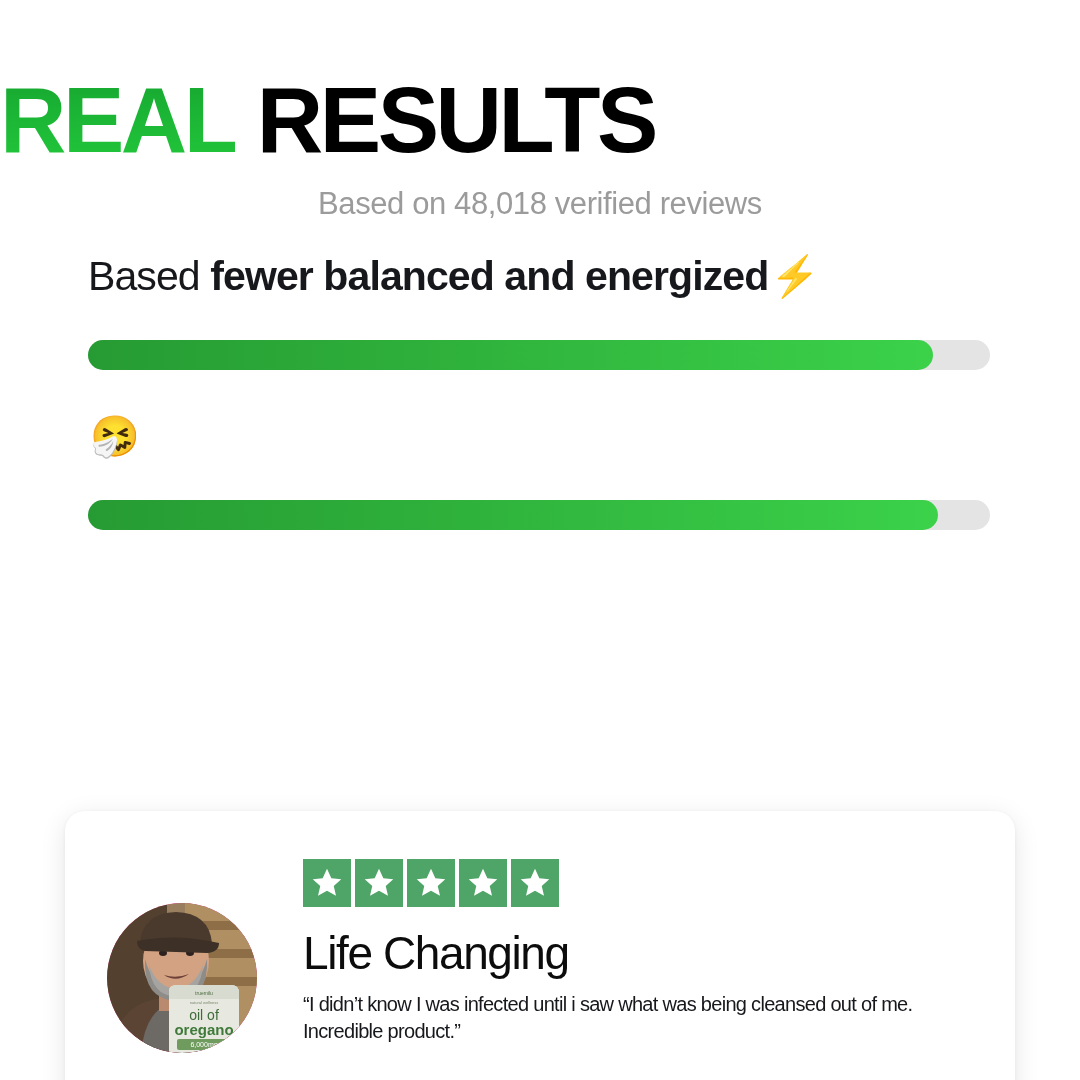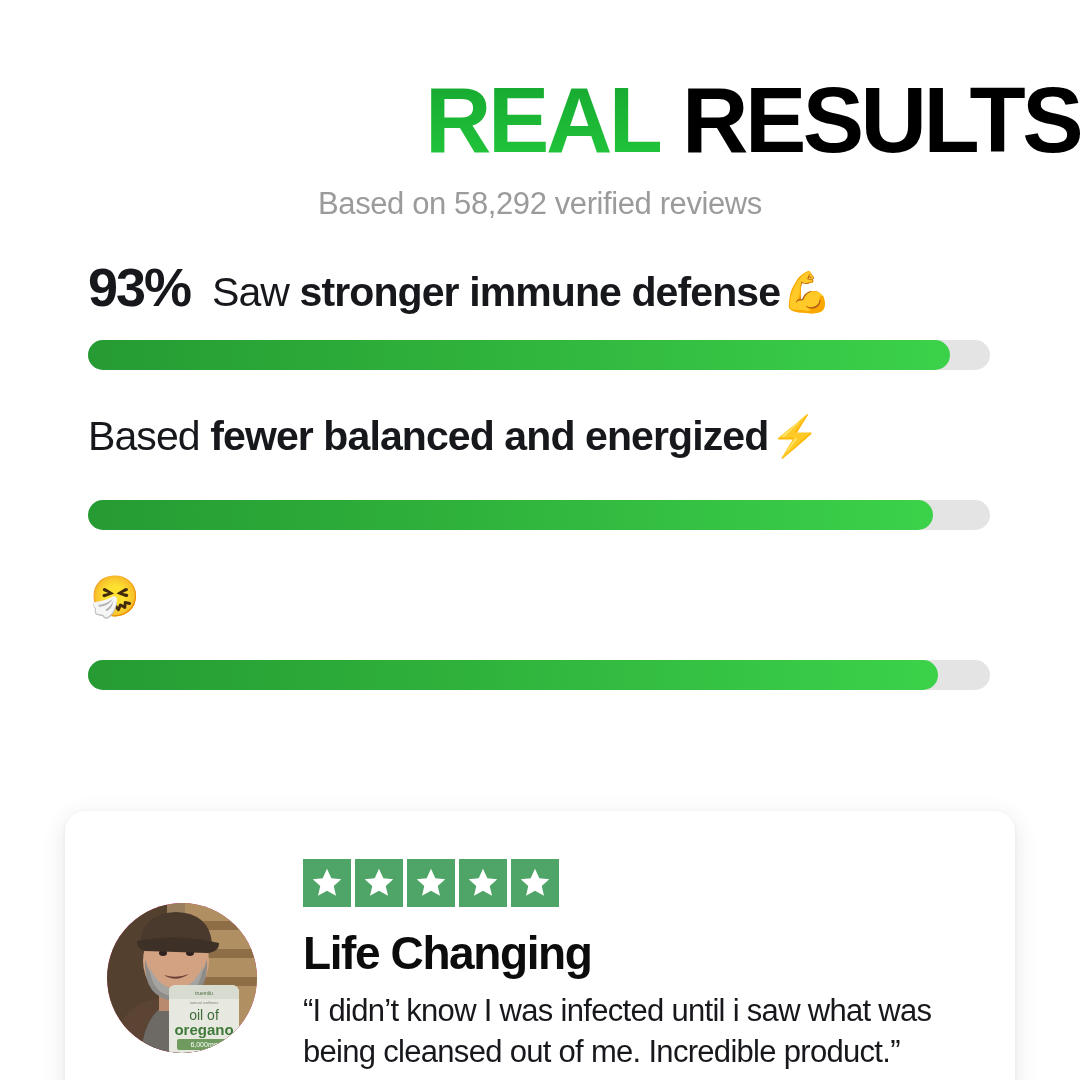--- a/index.html
+++ b/index.html
@@ -6,21 +6,21 @@
   html, body {
     width:1080px; height:1080px;
     background:#ffffff;
     font-family:"Liberation Sans", sans-serif;
     overflow:hidden;
   }
   .page { position:relative; width:1080px; height:1080px; background:#fff; }
 
   
   .headline {
-    text-align:right;
+    text-align:left;
     margin-top:74px;
     font-size:92px;
     font-weight:900;
     letter-spacing:-3.5px;
     line-height:1;
     color:#000;
     white-space:nowrap;
   }
   .headline .hl-green {
     background-image:linear-gradient(180deg,#15a52f 0%,#23c93c 100%);
@@ -122,59 +122,49 @@
   .star-box {
     width:48px; height:48px;
     background:#4fa567;
     display:flex; align-items:center; justify-content:center;
   }
   .star-box svg { width:36px; height:36px; display:block; }
 
   .review-title {
     margin-top:22px;
     font-size:46px;
-    font-weight:700;
+    font-weight:400;
     color:#0c0c0c;
     letter-spacing:-1.4px;
     line-height:1.05;
   }
   .review-quote {
     margin-top:14px;
-    font-size:31px;
+    font-size:20px;
     font-weight:500;
     color:#16181c;
     letter-spacing:-0.7px;
     line-height:1.32;
     max-width:650px;
   }
 </style>
 </head>
 <body>
 
 <div class="page">
 
   <h1 class="headline">
     <span class="hl-green">REAL</span>
     <span class="hl-dark">RESULTS</span>
   </h1>
 
-  <div class="subtitle">Based on 58,292 verified reviews</div>
+  <div class="subtitle">Based on 48,018 verified reviews</div>
 
   <div class="stats">
 
-    <div class="stat-row row1">
-      <div class="stat-line">
-        <span class="stat-pct">93%</span>
-        <span class="stat-text"><span>Saw </span><b>stronger immune defense</b></span>
-        <span class="stat-emoji">💪</span>
-      </div>
-      <div class="bar-track">
-        <div class="bar-fill" id="fill-0" style="width: 95.6%;"></div>
-      </div>
-    </div>
 
     <div class="stat-row row2">
       <div class="stat-line">
         <span class="stat-text"><span>Based </span><b>fewer balanced and energized</b></span>
         <span class="stat-emoji">⚡</span>
       </div>
       <div class="bar-track">
         <div class="bar-fill" id="fill-1" style="width: 93.7%;"></div>
       </div>
     </div>

